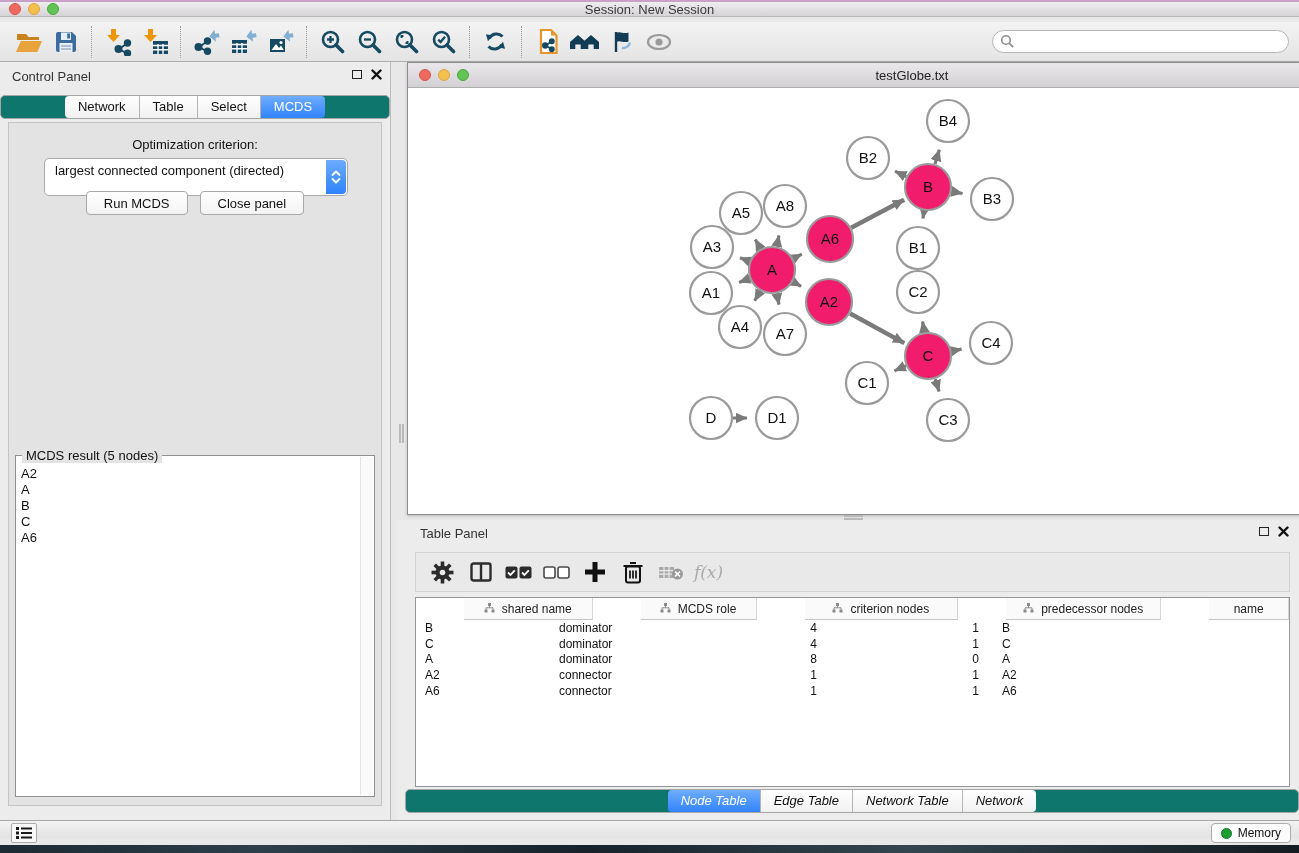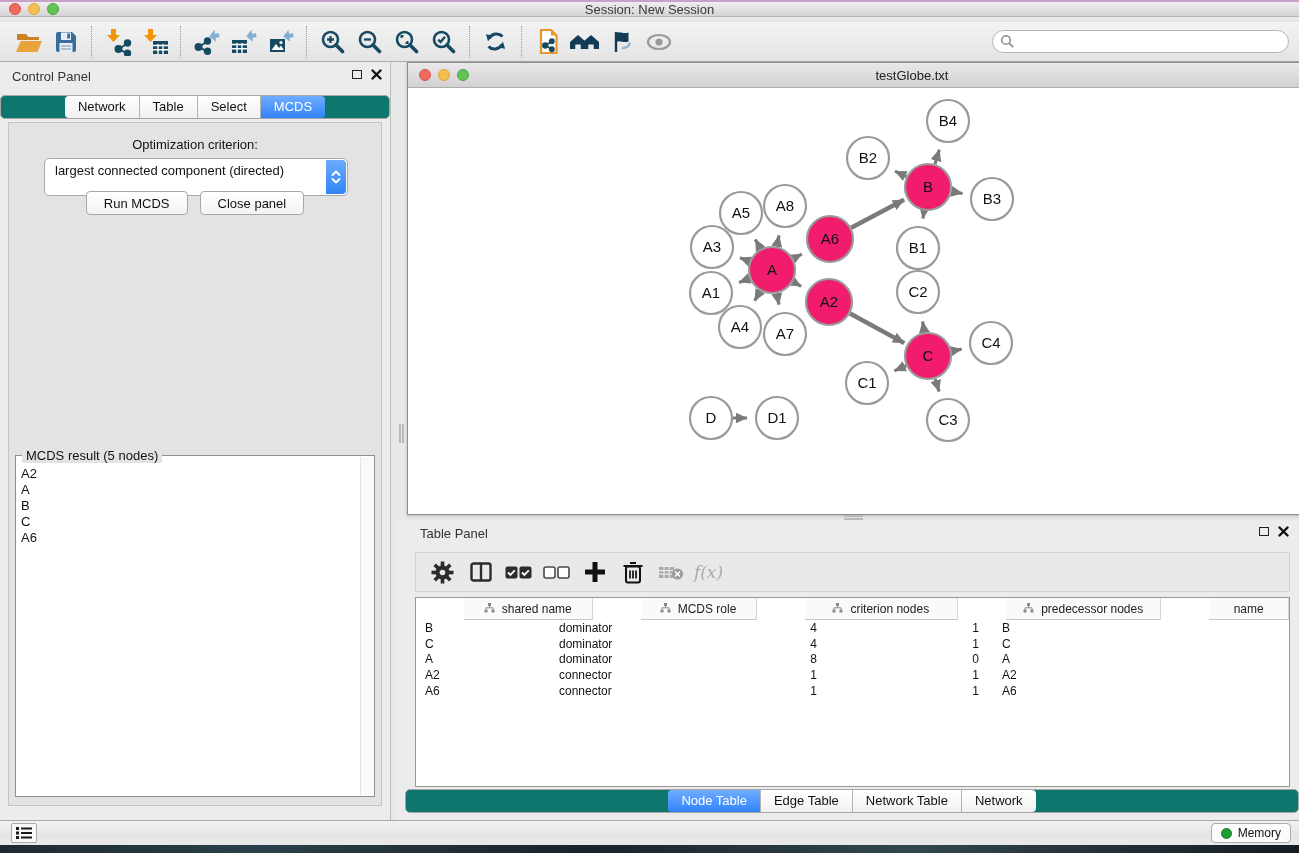--- a/index.html
+++ b/index.html
@@ -88,21 +88,21 @@
   .dtable { position:absolute; left:18px; right:9px; top:77px; height:190px;
     background:#fff; border:1px solid #979797; overflow:hidden; }
   .thead { display:flex; height:22px; }
   .th { border-right:1px solid #d6d6d6; border-bottom:1px solid #c6c6c6; background:#fafafa;
     display:flex; align-items:center; justify-content:center; gap:7px; font-size:12px; color:#222;margin-left:48px; }
   .thead .filler { flex:1; background:#fff; }
   .tr { display:flex; height:15.7px; align-items:center; }
   .td { font-size:12px; color:#111; overflow:hidden; white-space:nowrap; }
   .td.l { padding-left:9px; text-align:left; }
   .td.r { padding-right:14px; text-align:right; }
-  .tp-tabs { position:absolute; left:8px; right:0; top:269px; display:flex; justify-content:center; }
+  .tp-tabs { position:absolute; left:8px; right:0; top:269px; display:flex; justify-content:center;font-style:italic; }
 
   
   .statusbar { position:absolute; left:0; top:820px; right:0; height:18px;
     background:linear-gradient(#f2f2f2,#e3e3e3); border-top:1px solid #a8a8a8; }
   .list-btn { position:absolute; left:11px; top:2px; width:26px; height:20px;
     background:#f8f8f8; border:1px solid #ababab; border-radius:2px;
     display:flex; align-items:center; justify-content:center; }
   .mem-btn { position:absolute; right:8px; top:2px; height:20px; padding:0 9px;
     background:#fcfcfc; border:1px solid #ababab; border-radius:4px;
     display:flex; align-items:center; gap:6px; font-size:12px; color:#111; }

